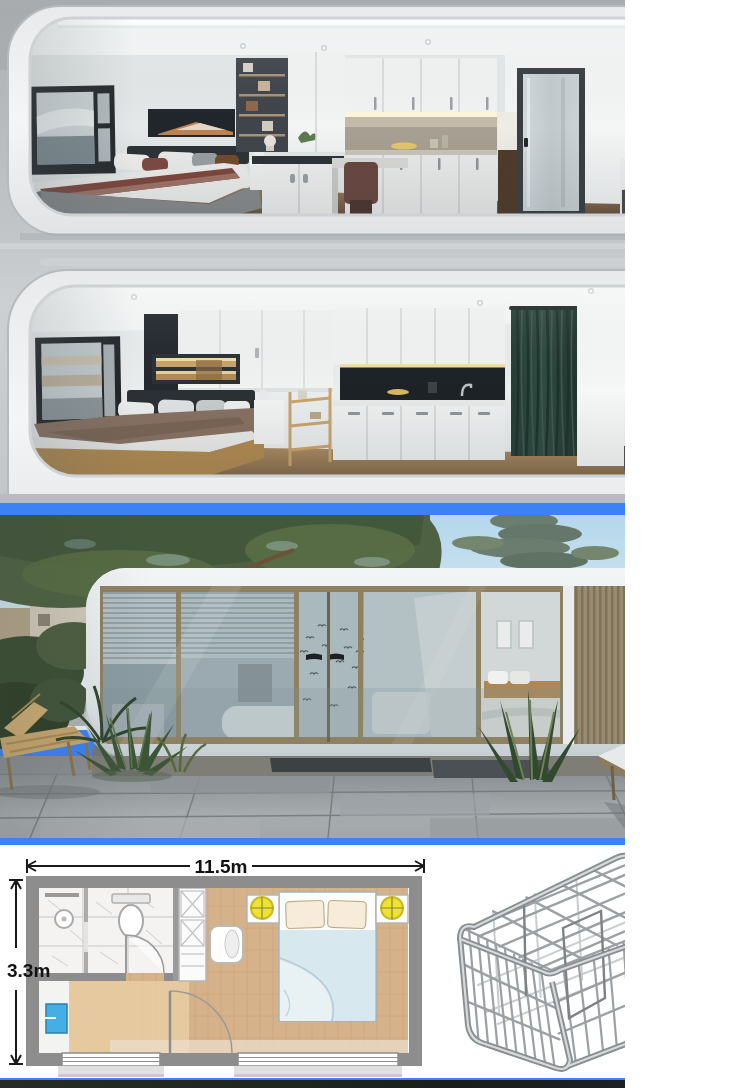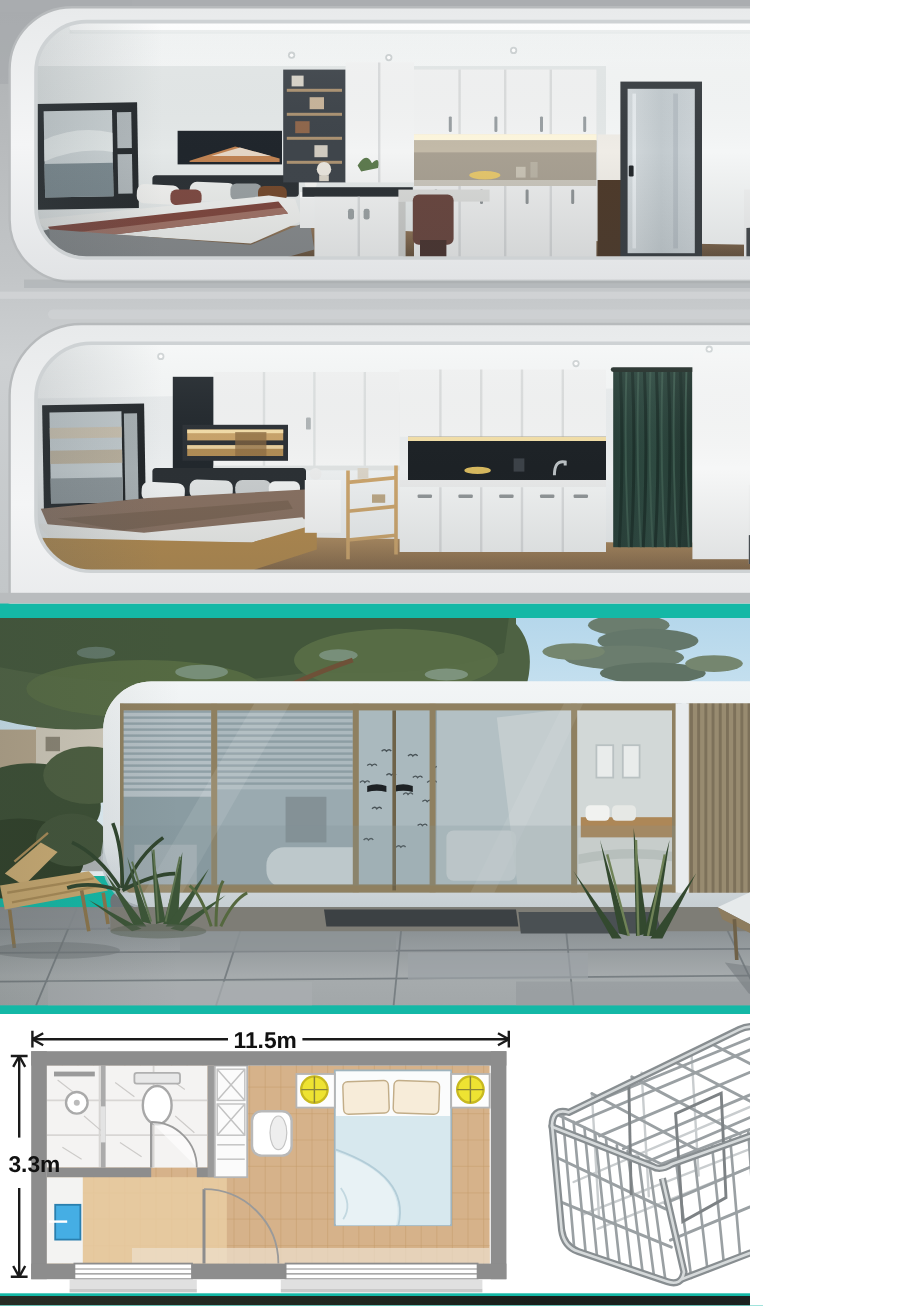--- a/index.html
+++ b/index.html
@@ -1,16 +1,16 @@
 <!DOCTYPE html>
 <html><head>
 <meta charset="utf-8">
 <style>
   html,body{margin:0;padding:0}
-  .page{position:relative;width:625px;height:1088px;background:#14b8a6;overflow:hidden;font-family:"Liberation Sans",sans-serif}
+  .page{position:relative;width:625px;height:1088px;background:#3b82f6;overflow:hidden;font-family:"Liberation Sans",sans-serif}
   .abs{position:absolute}
 </style>
 </head>
 <body>
 <div class="page">
 
 <svg class="abs" style="left:0;top:0px" width="751" height="503" viewBox="0 0 751 503">
 <defs>
 <linearGradient id="bgG" x1="0" y1="0" x2="0" y2="1">
  <stop offset="0" stop-color="#acafb1"></stop>

